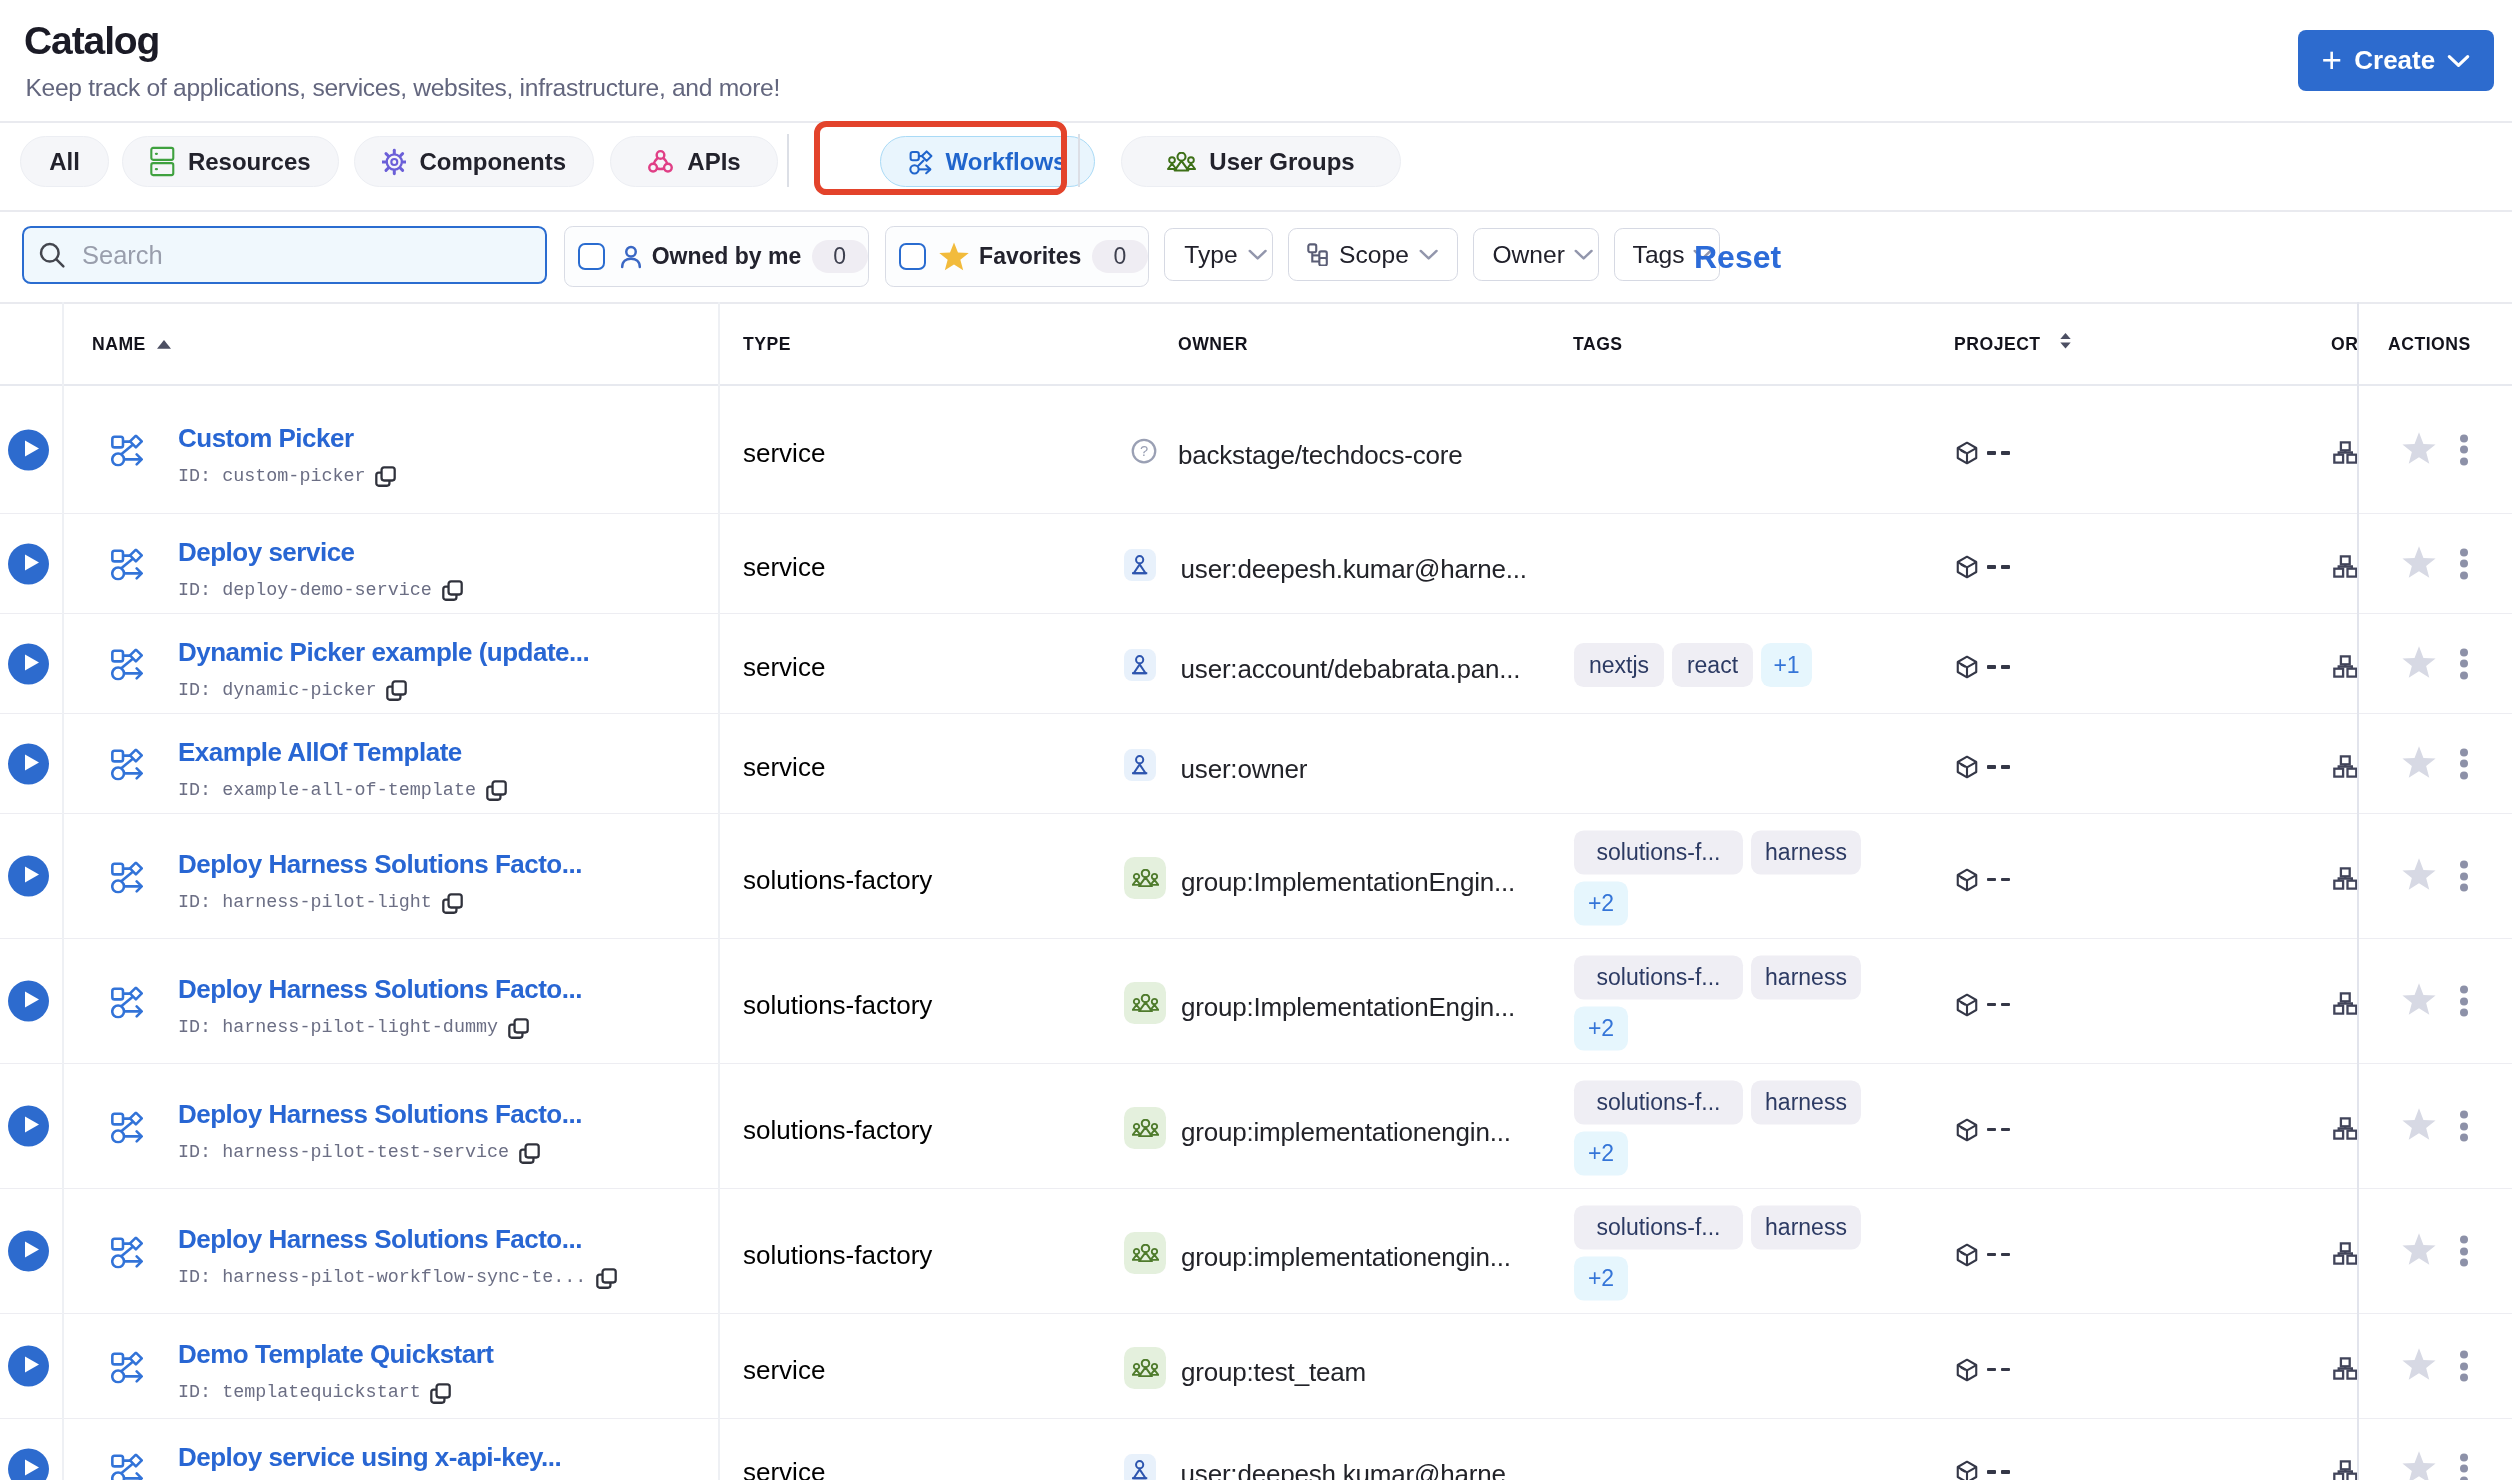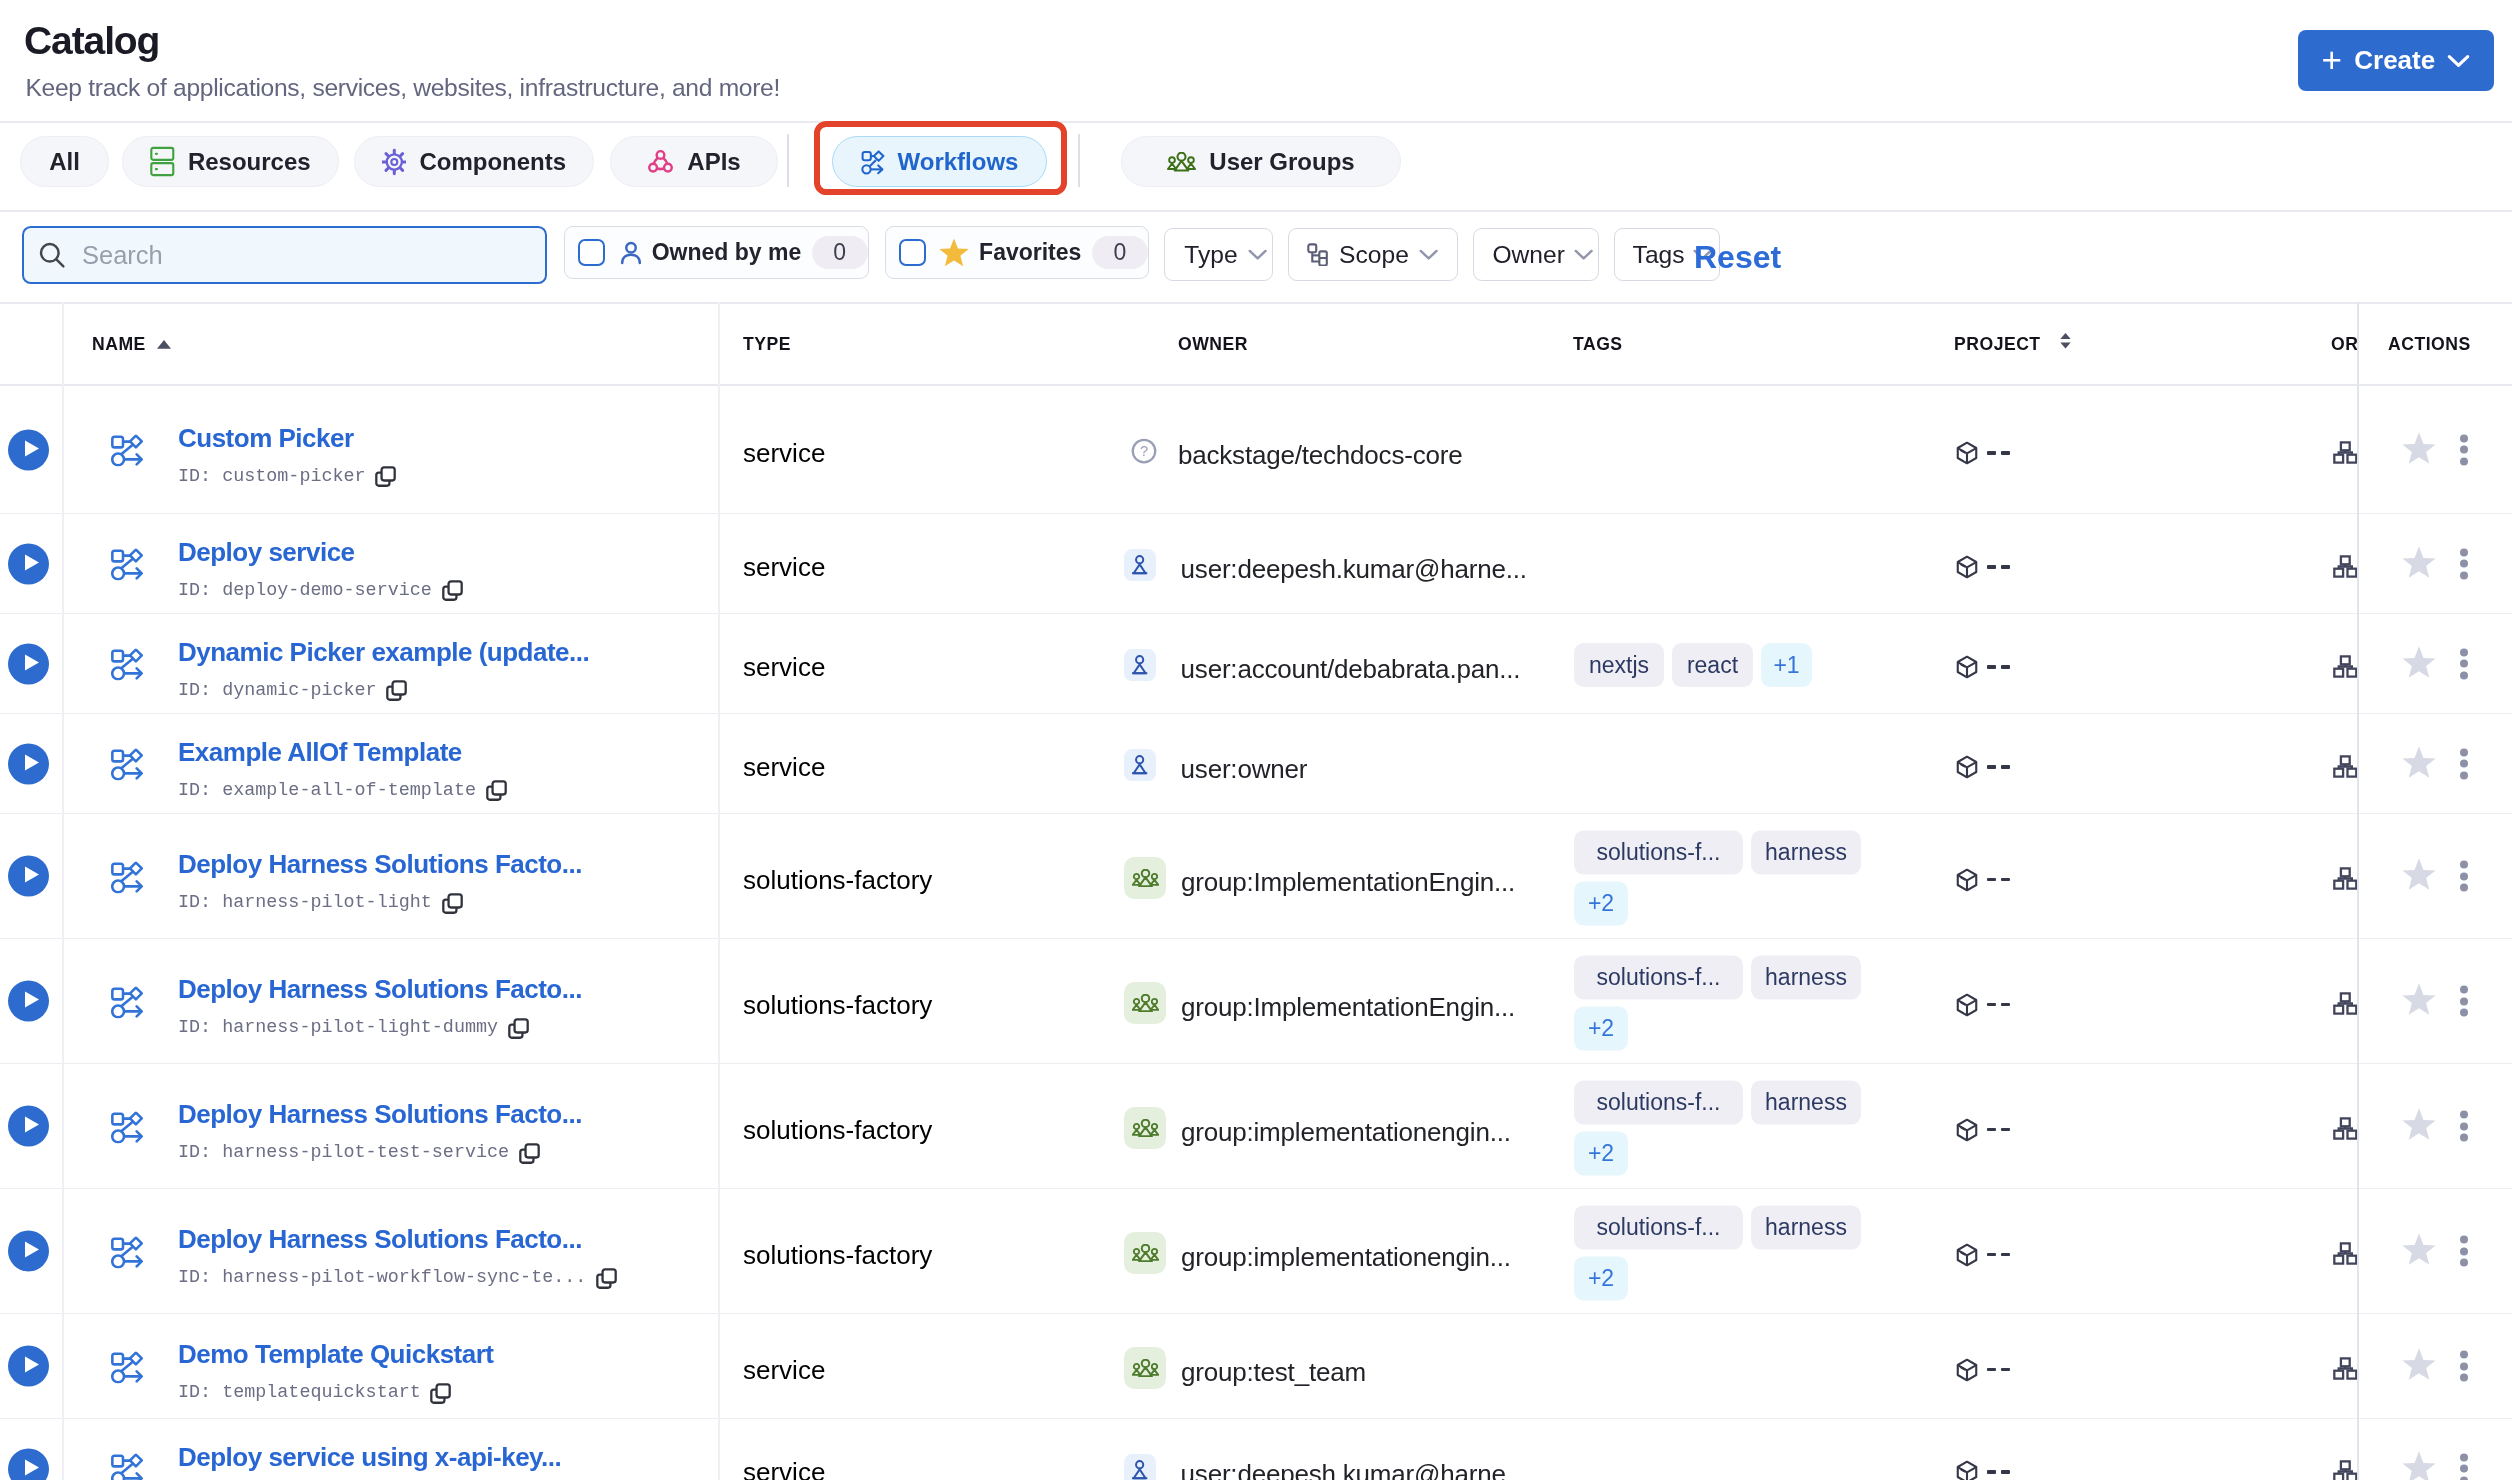--- a/index.html
+++ b/index.html
@@ -18,21 +18,21 @@
 .pill{top:136px;height:51px;border-radius:25.5px;background:#f5f6f9;border:1.8px solid #eceef3;
   display:flex;align-items:center;justify-content:center;gap:13px;font-size:24px;font-weight:600;color:#22222c;}
 .pill svg{flex:0 0 auto;}
 .pill.wf{background:#e9f5fd;border-color:#a9daf6;color:#2065cc;}
 .redbox{left:814px;top:121px;width:253px;height:74px;border:6.1px solid #e3432b;border-radius:12.3px;}
 .vsep{top:134px;height:53px;width:1.8px;background:#dcdfe6;}
 
 .search{left:22px;top:226px;width:525px;height:58px;border:2.6px solid #2a6cd0;border-radius:8.8px;background:#f0f8fd;
   display:flex;align-items:center;}
 .search .ph{font-size:25.5px;color:#999eac;margin-left:16px;}
-.cpill{top:226px;height:53px;border-radius:8.8px;border:1.8px solid #d9dce5;background:#fcfdfe;
+.cpill{top:226px;height:61px;border-radius:8.8px;border:1.8px solid #d9dce5;background:#fcfdfe;
   display:flex;align-items:center;}
 .cbox{width:27px;height:27px;border:2.6px solid #2a6cd0;border-radius:7px;background:#fff;flex:0 0 auto;}
 .cpill .t{font-size:23px;font-weight:600;color:#23232e;white-space:nowrap;}
 .badge{height:33px;min-width:56px;padding:0 17.6px;border-radius:16.7px;background:#efedf3;color:#3d3f4e;
   font-size:23px;display:flex;align-items:center;justify-content:center;}
 .drop{top:228px;height:53px;border-radius:8.8px;border:1.8px solid #d6d9e3;background:#fff;
   display:flex;align-items:center;font-size:24.6px;font-weight:500;color:#21212b;}
 .reset{left:1694px;top:239px;font-size:32px;font-weight:700;color:#2c6bd8;}
 
 .th{top:334px;font-size:17.6px;font-weight:700;color:#13131c;letter-spacing:0.5px;}
@@ -102,21 +102,21 @@
       </svg>Components</div>
   <div class="abs pill" style="left:610px;width:168px"><svg width="27" height="27" viewBox="0 0 31 31" fill="none">
         <circle cx="15.5" cy="8" r="4.4" stroke="#e03f86" stroke-width="2.8"></circle>
         <circle cx="7" cy="22.5" r="4.4" stroke="#e03f86" stroke-width="2.8"></circle>
         <circle cx="24" cy="22.5" r="4.4" stroke="#e03f86" stroke-width="2.8"></circle>
         <path d="M12.2 11.5 C9.5 14 8.2 16.5 7.6 18.3" stroke="#e03f86" stroke-width="2.8"></path>
         <path d="M18.8 11.5 C21.5 14 22.8 16.5 23.4 18.3" stroke="#e03f86" stroke-width="2.8"></path>
         <path d="M11.2 23.5 C14 24.3 17 24.3 19.8 23.5" stroke="#e03f86" stroke-width="2.8"></path>
       </svg>APIs</div>
   <div class="abs vsep" style="left:787px"></div>
-  <div class="abs pill wf" style="left:832px;width:215px"><svg width="24" height="26" viewBox="0 0 27 30" fill="none">
+  <div class="abs pill wf" style="left:880px;width:215px"><svg width="24" height="26" viewBox="0 0 27 30" fill="none">
         <rect x="1.5" y="3.5" width="9.5" height="9.5" rx="2.5" stroke="#2065cc" stroke-width="2.4"></rect>
         <path d="M14.5 8.2 L20 2.8 L25.5 8.2 L20 13.7 Z" stroke="#2065cc" stroke-width="2.4" stroke-linejoin="round"></path>
         <circle cx="6" cy="23.5" r="4.8" stroke="#2065cc" stroke-width="2.4"></circle>
         <path d="M11 8.2 H14.5" stroke="#2065cc" stroke-width="2.4"></path>
         <path d="M9.8 19.8 L17 12.6" stroke="#2065cc" stroke-width="2.4"></path>
         <path d="M10.8 23.5 H24" stroke="#2065cc" stroke-width="2.4"></path>
         <path d="M19.5 19 L24.3 23.5 L19.5 28" stroke="#2065cc" stroke-width="2.4" stroke-linejoin="round" stroke-linecap="round"></path>
       </svg>Workflows</div>
   <div class="abs redbox"></div>
   <div class="abs vsep" style="left:1078px"></div>

